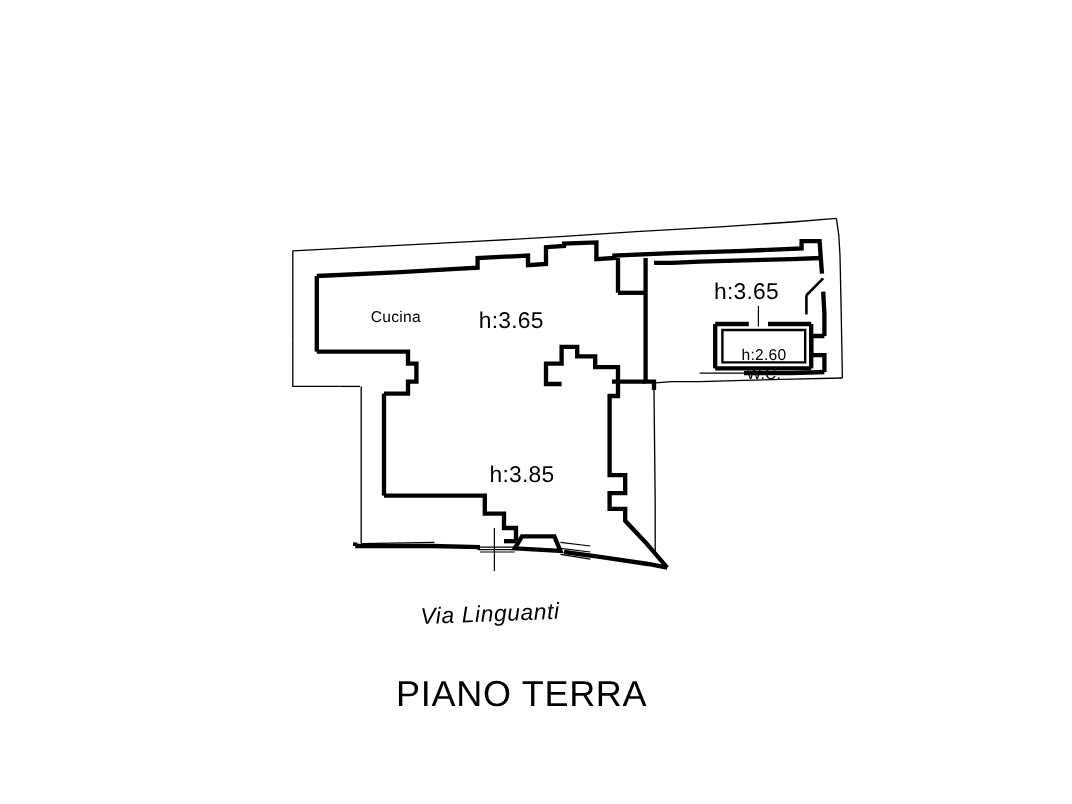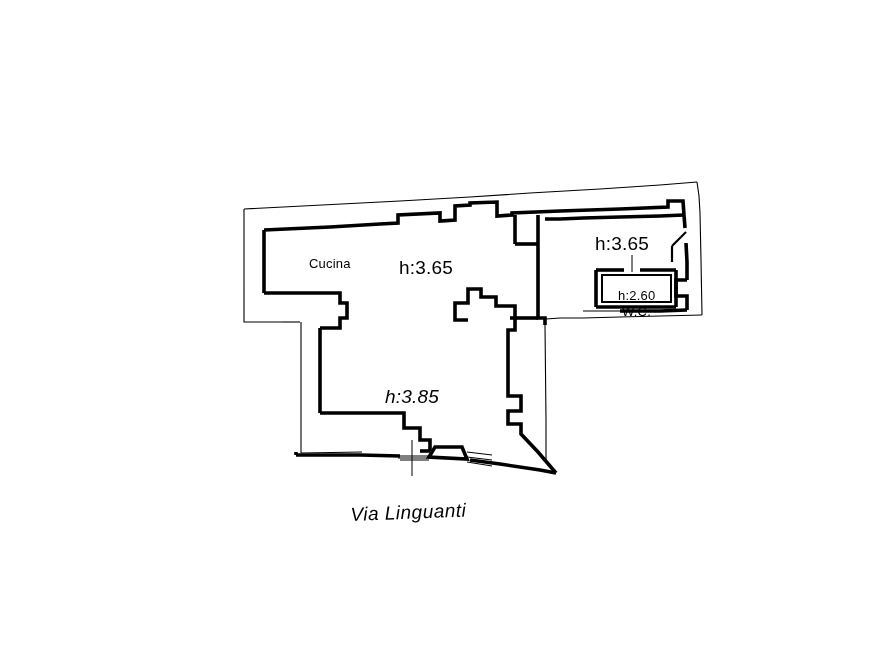--- a/index.html
+++ b/index.html
@@ -202,24 +202,25 @@
 
       <path d="M 412,440 L 412,476"></path>
       <path d="M 398,458 L 427,458"></path>
     </g>
   </svg>
 
   <div class="lbl lbl-room" style="left:309px; top:256px;">Cucina</div>
 
   <div class="lbl lbl-h" style="left:399px; top:257px;">h:3.65</div>
 
-  <div class="lbl lbl-h" style="left:385px; top:386px;font-style:italic;">h:3.85</div>
+  <div class="lbl lbl-h" style="left:408px; top:386px;">h:3.85</div>
 
   <div class="lbl lbl-h" style="left:595px; top:233px;">h:3.65</div>
 
   <div class="lbl lbl-wc" style="left:622px; top:272px;margin-top:32px;">W.C.</div>
 
   <div class="lbl lbl-wc" style="left:618px; top:288px;text-align:center;">h:2.60</div>
 
   <div class="lbl lbl-street" style="left:350px; top:504px;">Via Linguanti</div>
 
+  <div class="lbl lbl-title" style="left:330px; top:562px;">PIANO TERRA</div>
 
 </div>
 
 </body></html>

